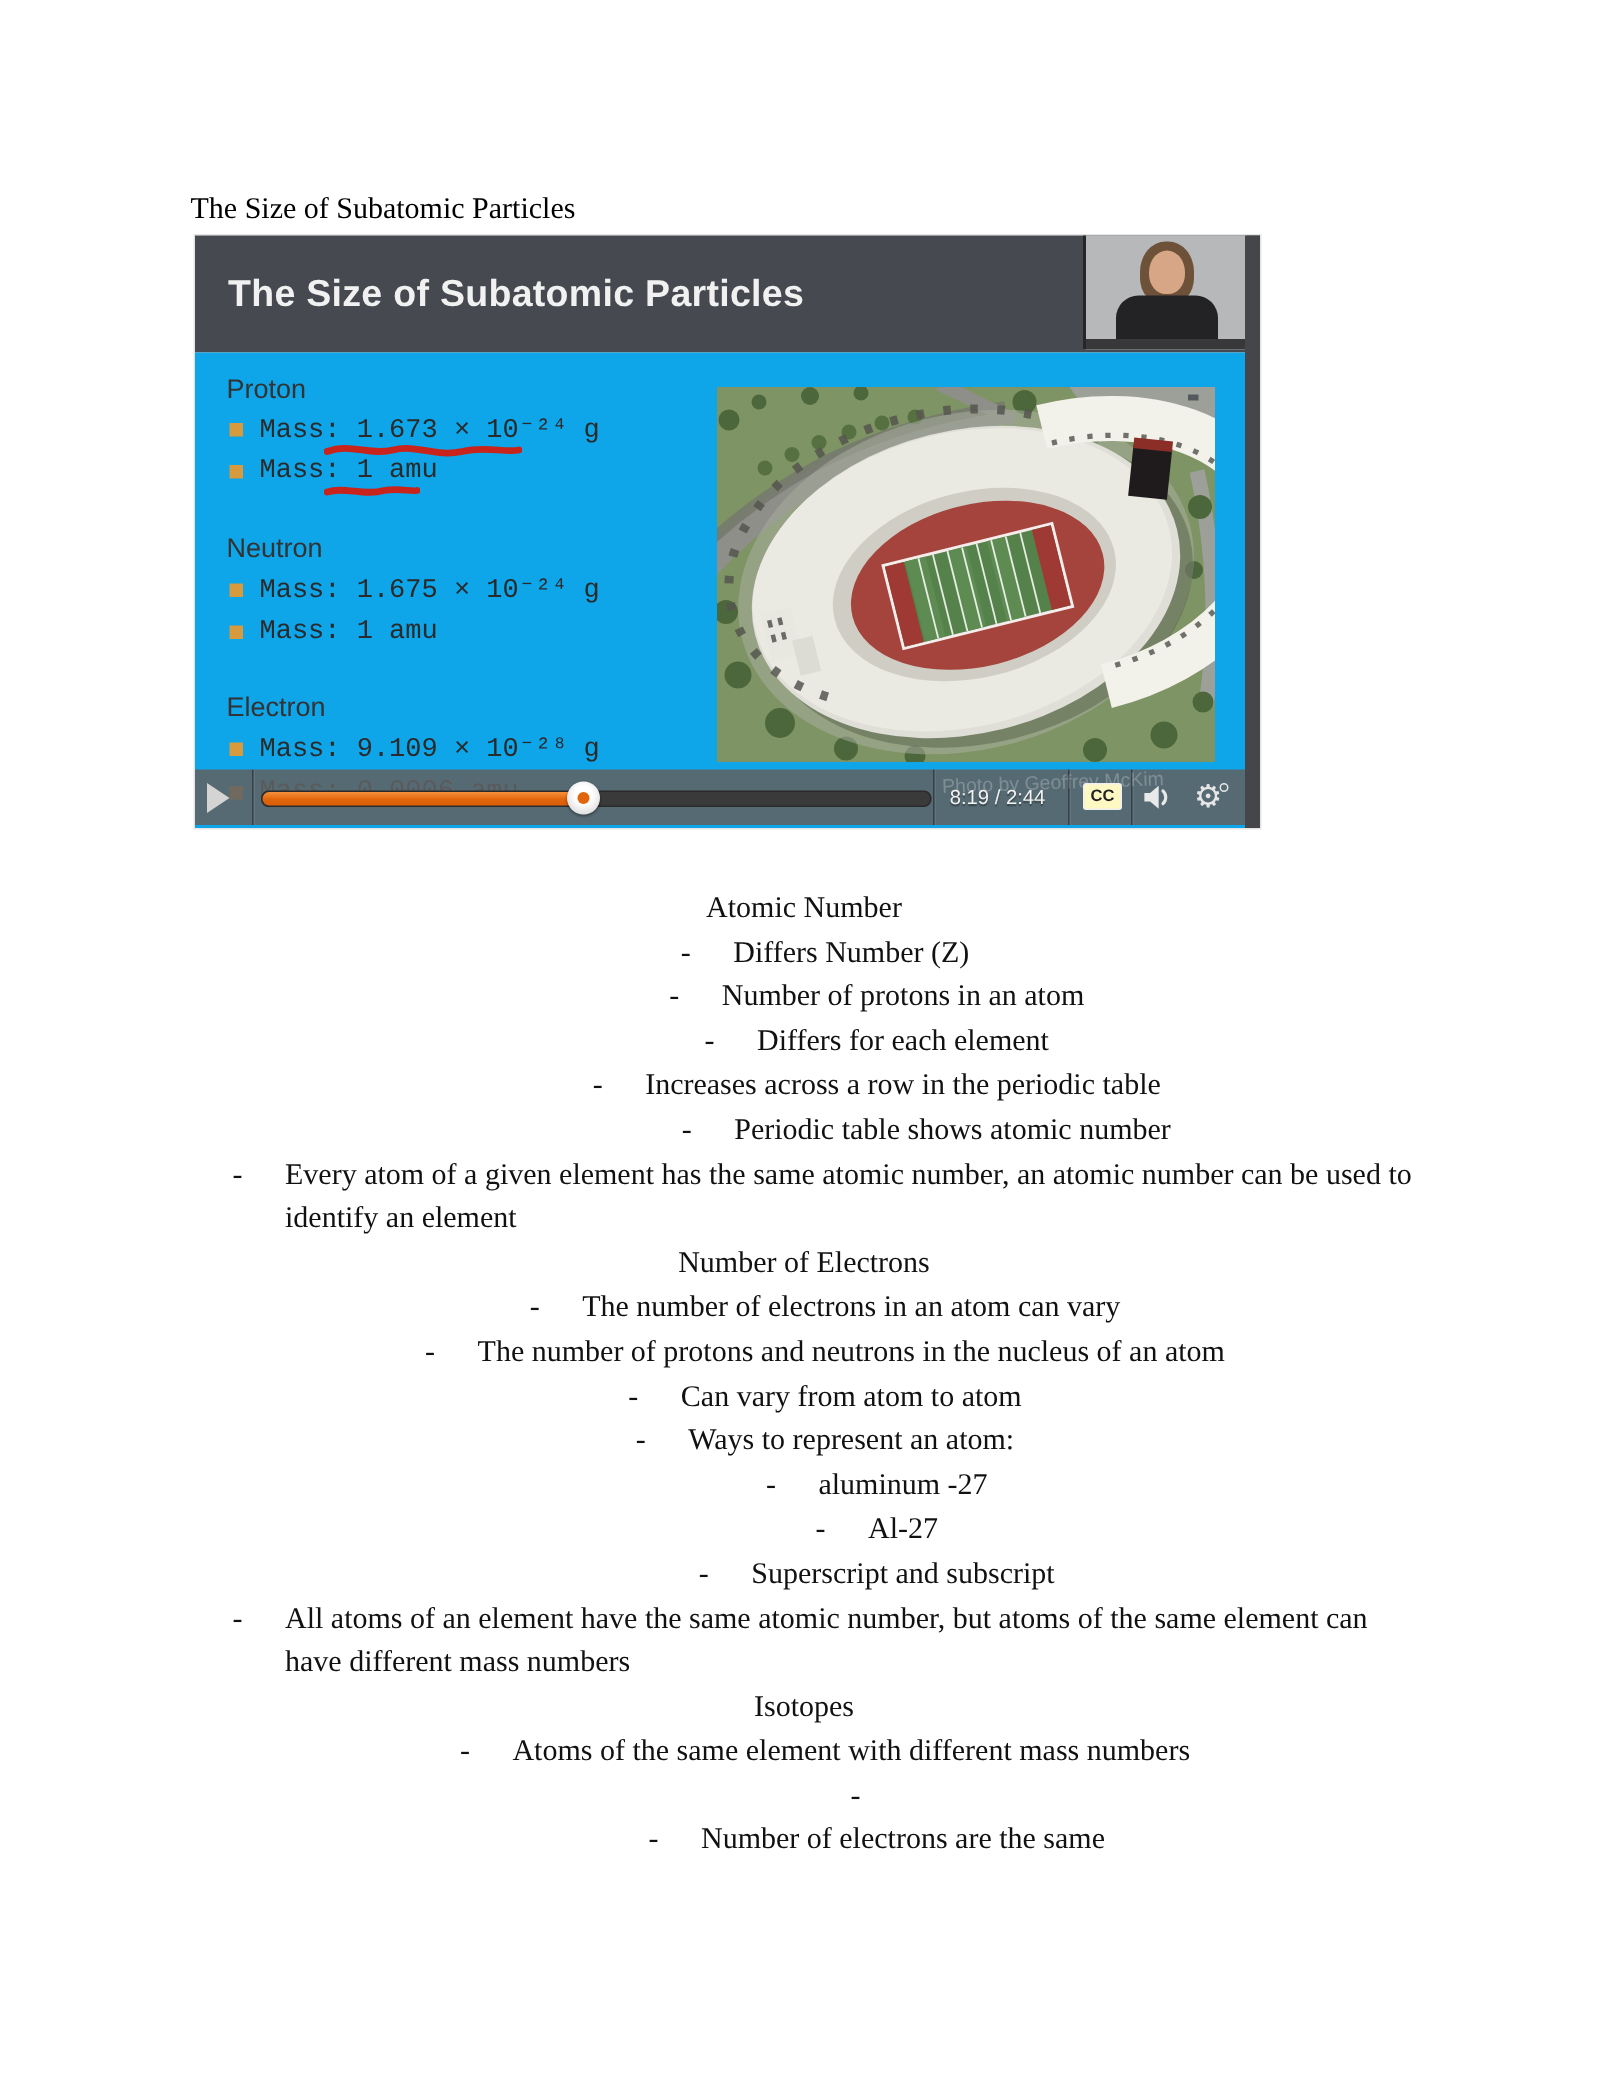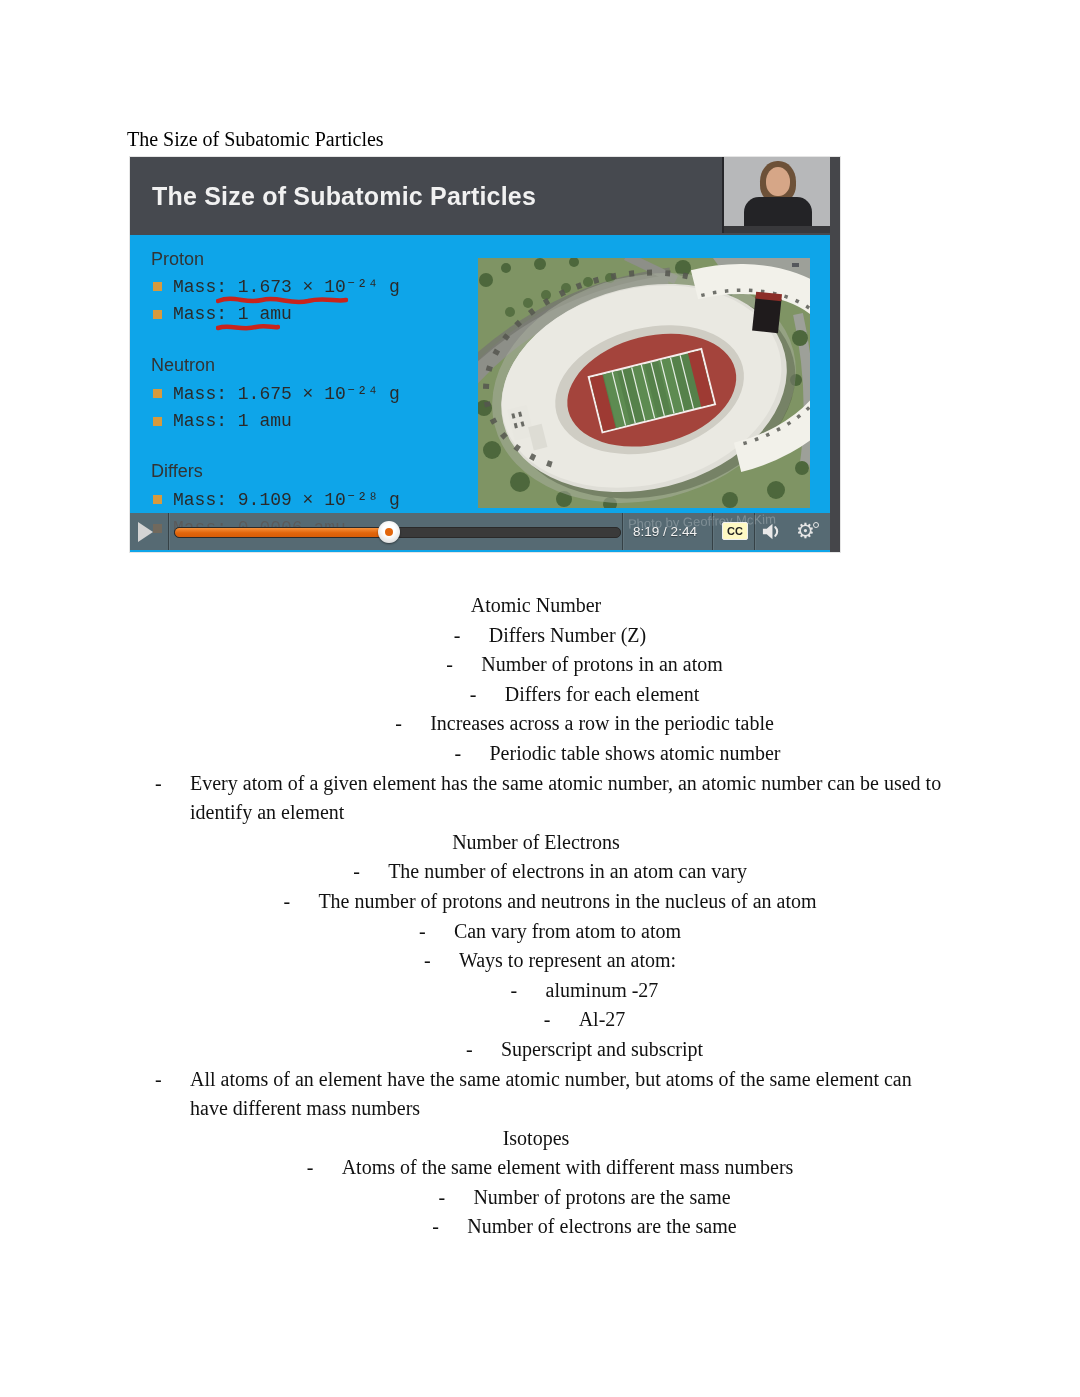--- a/index.html
+++ b/index.html
@@ -108,21 +108,21 @@
       <div class="sec-h" style="top:120px">Neutron</div>
       <div class="mrow" style="top:147px">
         <span class="sq"></span>
         <span class="mtxt">Mass: 1.675 × 10⁻²⁴ g</span>
       </div>
       <div class="mrow" style="top:176px">
         <span class="sq"></span>
         <span class="mtxt">Mass: 1 amu</span>
       </div>
 
-      <div class="sec-h" style="top:226px">Differs</div>
+      <div class="sec-h" style="top:226px">Electron</div>
       <div class="mrow" style="top:253px">
         <span class="sq"></span>
         <span class="mtxt">Mass: 9.109 × 10⁻²⁸ g</span>
       </div>
       <div class="mrow" style="top:283px">
         <span class="sq"></span>
         <span class="mtxt">Mass: 0.0006 amu</span>
       </div>
 
       <div class="stadium">
@@ -302,21 +302,20 @@
       </div>
     <div class="n l0">
         <span class="txt">Isotopes</span>
       </div>
     <div class="n l1">
         <span class="dash">-</span>
         <span class="txt">Atoms of the same element with different mass numbers</span>
       </div>
     <div class="n l2">
         <span class="dash">-</span>
-        <span class="txt">Number of protons are the same</span>
       </div>
     <div class="n l2">
         <span class="dash">-</span>
         <span class="txt">Number of electrons are the same</span>
       </div>
   </div>
 
 </div>
 
 </body></html>

